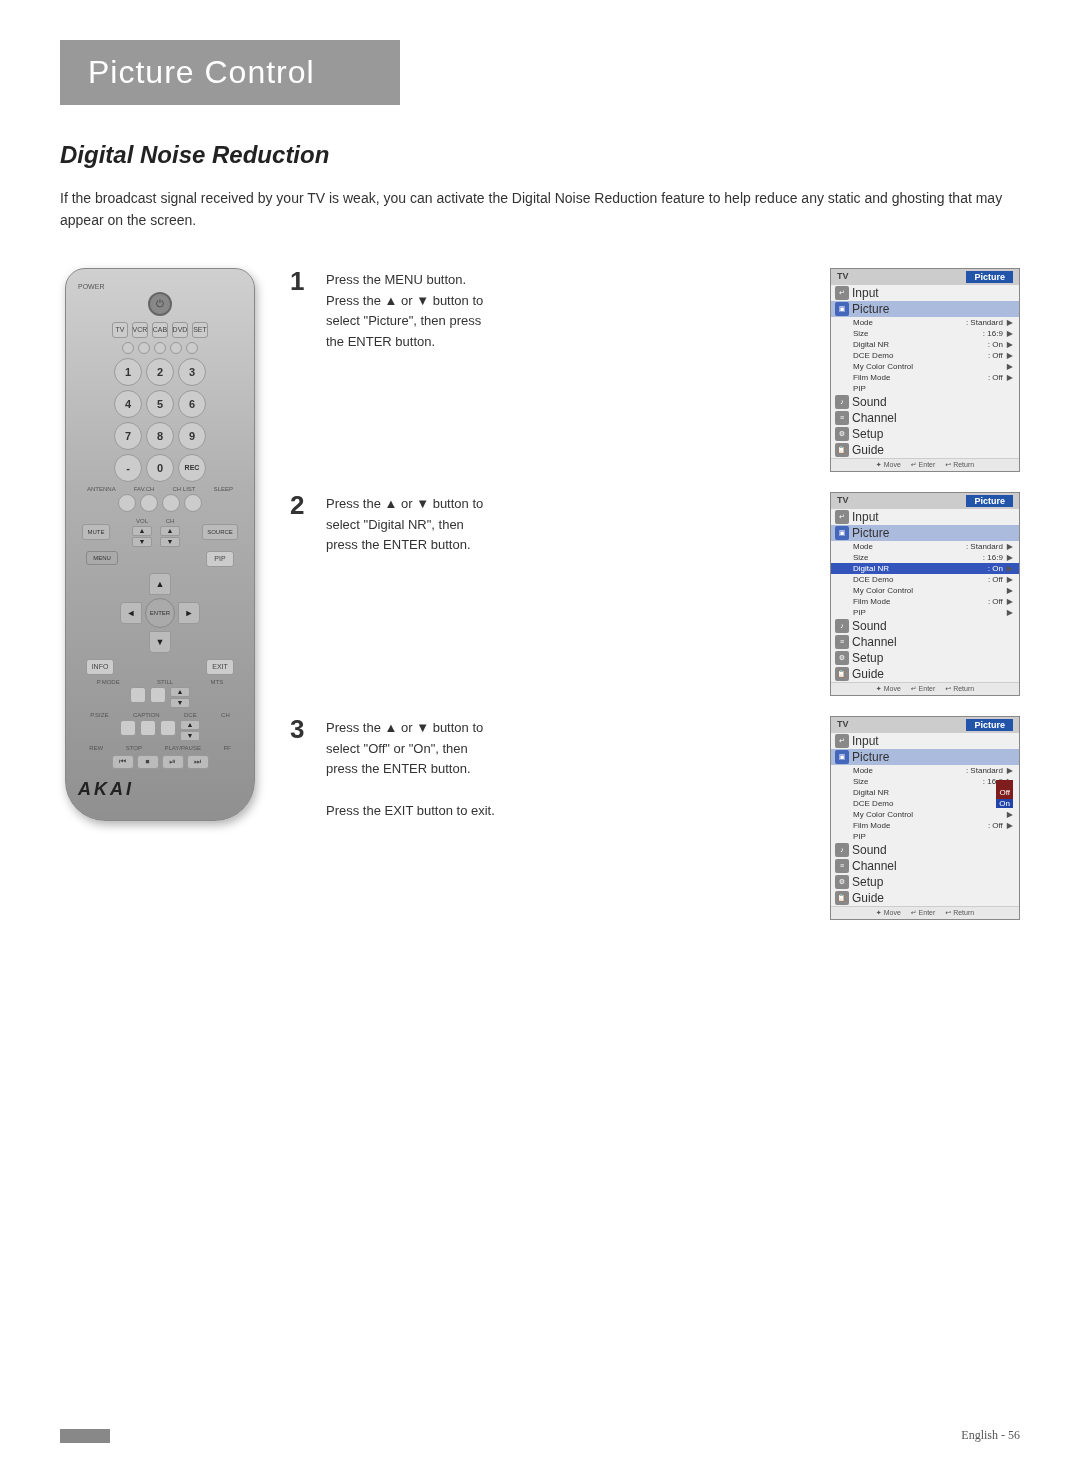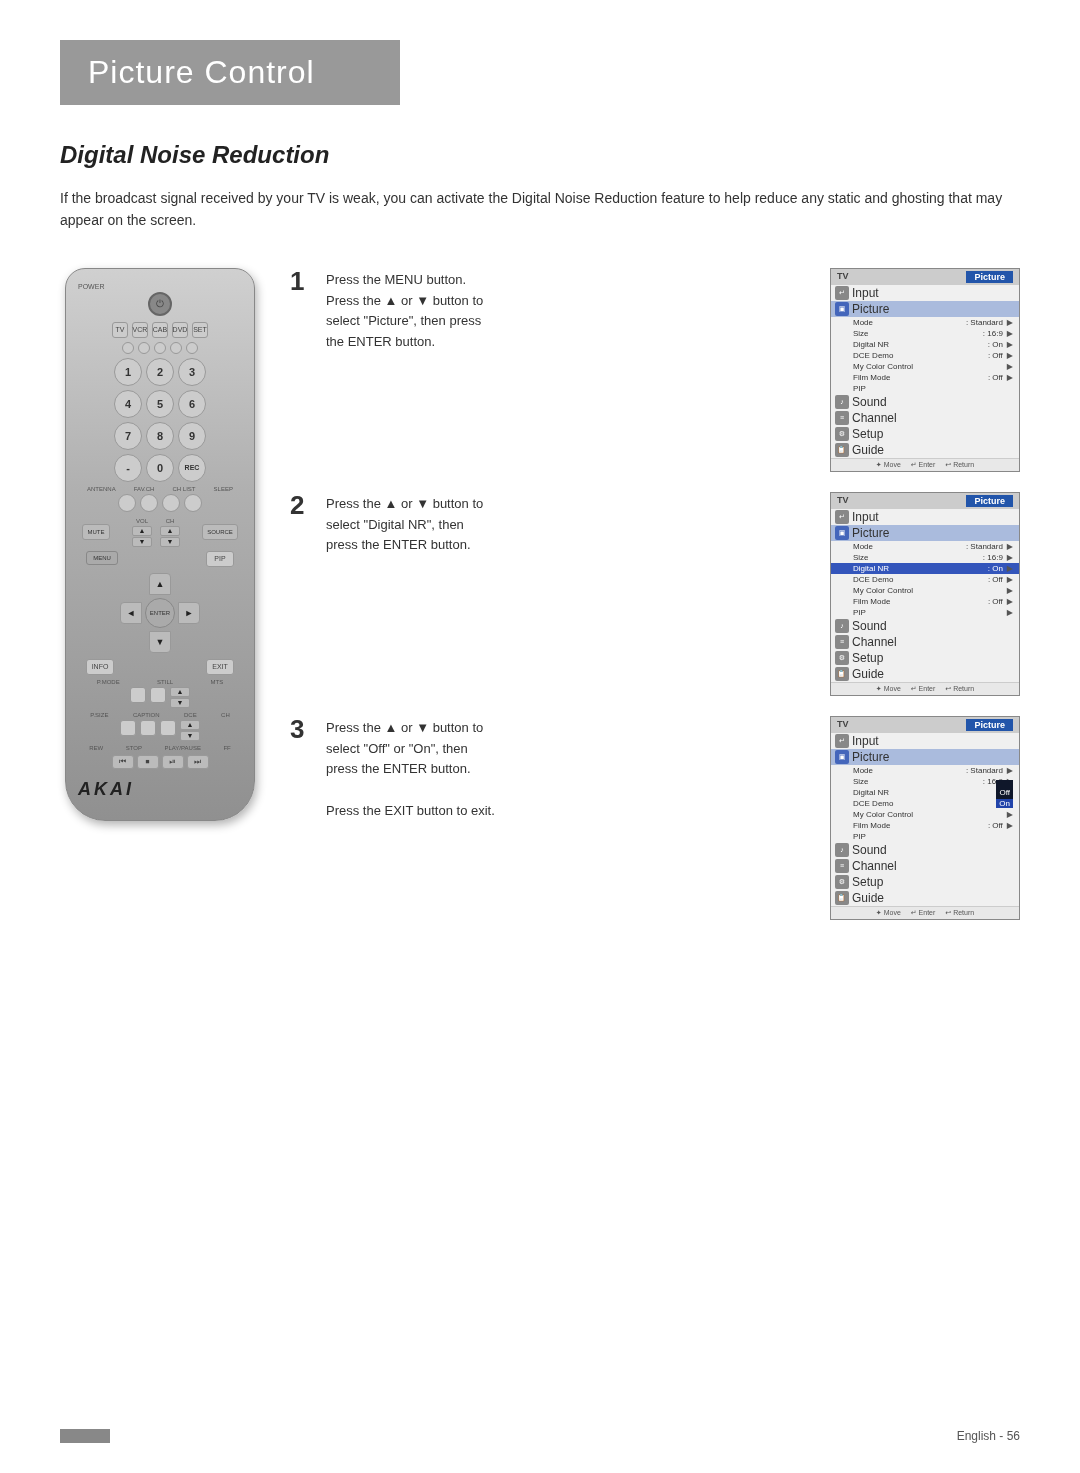--- a/index.html
+++ b/index.html
@@ -382,21 +382,21 @@
       background: #e8e8e8;
     }
 
     .tv-footer span {
       display: flex;
       align-items: center;
       gap: 2px;
     }
 
     .highlight-off {
-      background: #0f172a;
+      background: #7f1d1d;
       color: #fff;
       padding: 8px 3px;
     }
 
     
     .page-footer {
       position: absolute;
       bottom: 30px;
       left: 60px;
       right: 60px;
@@ -407,20 +407,21 @@
 
     .footer-bar {
       width: 50px;
       height: 14px;
       background: #888;
     }
 
     .footer-page {
       font-size: 12px;
       color: #555;
+      font-family: Liberation Serif, serif;
     }
 
     .mute-source-row {
       display: flex;
       justify-content: space-between;
       align-items: center;
       margin: 3px 0;
       padding: 0 4px;
     }
 

